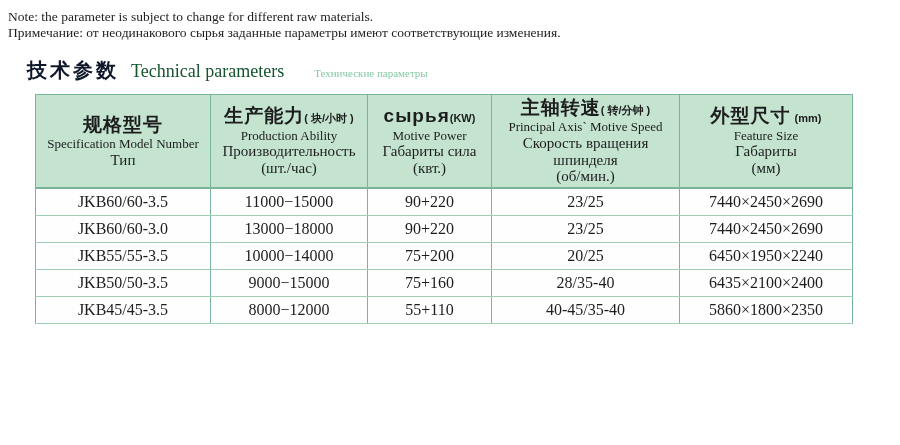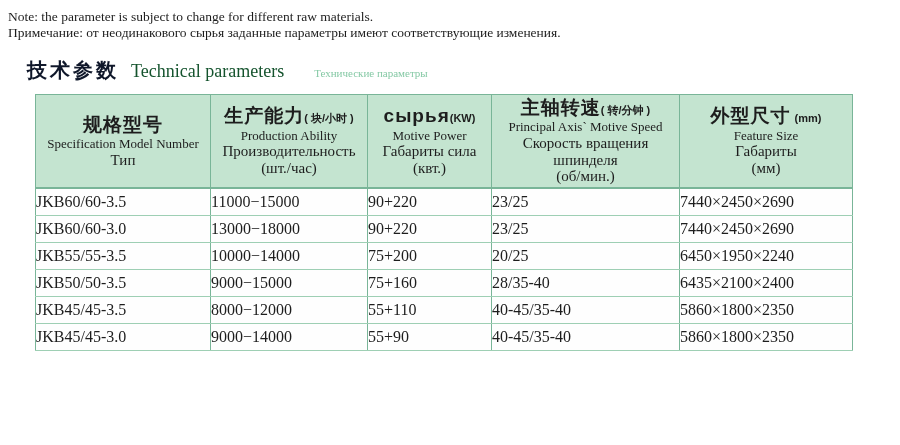--- a/index.html
+++ b/index.html
@@ -54,20 +54,21 @@
     vertical-align: middle;
     text-align: center;
     font-weight: normal;
     padding: 2px 2px;
     line-height: 1.12;
     border-bottom: 2px solid #79b598;
   }
   td.dcell {
     background: #fefefe;
     height: 27px;
+    text-align: center;
     vertical-align: middle;
     font-size: 16px;
     border-top-color: #9ecfb4;
     border-bottom-color: #9ecfb4;
   }
   .col-model   { width: 175px; margin-left: 27px; }
   .col-prod    { width: 157px; }
   .col-power   { width: 124px; }
   .col-speed   { width: 188px; }
   .col-size    { width: 173px; }
@@ -172,21 +173,14 @@
       <td class="dcell">28/35-40</td>
       <td class="dcell">6435×2100×2400</td>
     </tr>
     <tr>
       <td class="dcell">JKB45/45-3.5</td>
       <td class="dcell">8000−12000</td>
       <td class="dcell">55+110</td>
       <td class="dcell">40-45/35-40</td>
       <td class="dcell">5860×1800×2350</td>
     </tr>
-    <tr>
-      <td class="dcell">JKB45/45-3.0</td>
-      <td class="dcell">9000−14000</td>
-      <td class="dcell">55+90</td>
-      <td class="dcell">40-45/35-40</td>
-      <td class="dcell">5860×1800×2350</td>
-    </tr>
   </tbody>
 </table>
 
 </body></html>

